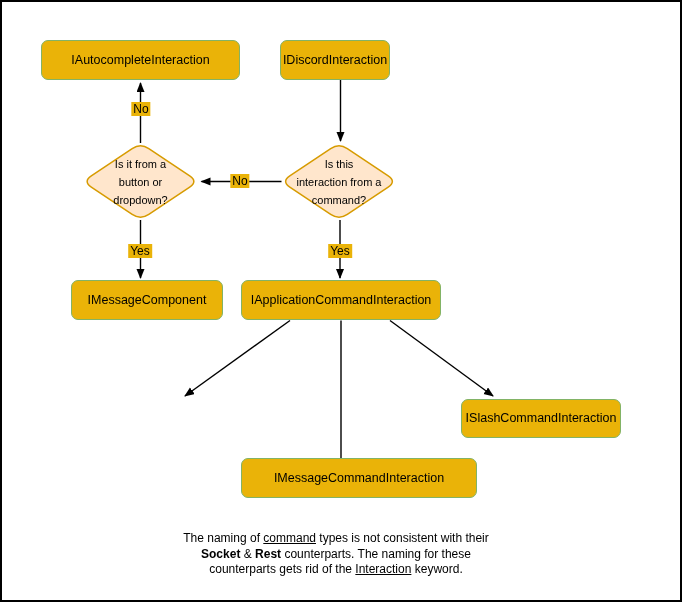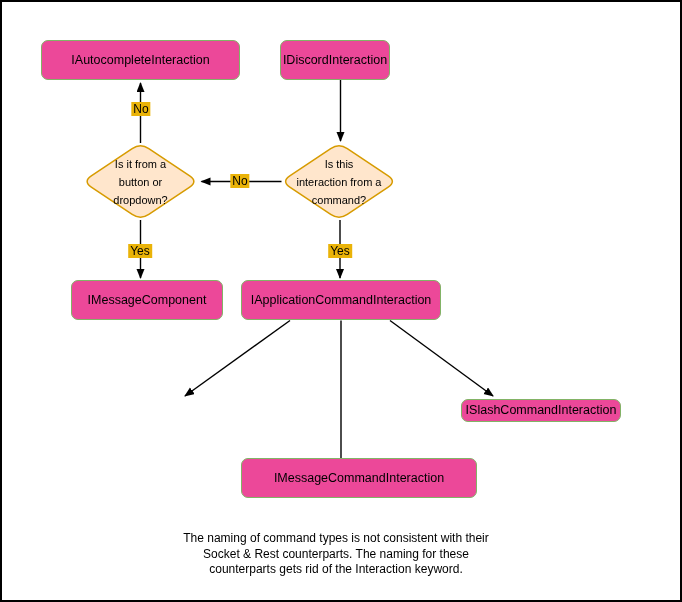--- a/index.html
+++ b/index.html
@@ -14,21 +14,21 @@
     color: #000000;
     overflow: hidden;
   }
   .edges {
     position: absolute;
     left: -2px; top: -2px; 
   }
   .node {
     position: absolute;
     box-sizing: border-box;
-    background: #ec4899;
+    background: #eab308;
     border: 1.5px solid #82b366;
     border-radius: 7px;
     display: flex;
     align-items: center;
     justify-content: center;
     text-align: center;
     font-size: 12.5px;
     line-height: 15px;
     padding: 0 4px;
   }
@@ -52,22 +52,22 @@
   }
   .note {
     position: absolute;
     left: 134px;
     top: 529px;
     width: 400px;
     text-align: center;
     font-size: 12px;
     line-height: 15.5px;
   }
-  .u { }
-  .b { font-weight: normal; }
+  .u { text-decoration: underline; }
+  .b { font-weight: bold; }
 </style>
 </head>
 <body>
 
 <div class="canvas">
 
   <svg class="edges" width="682" height="602" viewBox="0 0 682 602">
     <defs>
       <marker id="arrowhead" markerWidth="12" markerHeight="10" refX="9" refY="4" orient="auto" markerUnits="userSpaceOnUse">
         <path d="M0,0 L10,4 L0,8 Z" fill="#000000"></path>
@@ -89,21 +89,21 @@
 
   <div class="node" style="left:39px; top:38px; width:199px; height:40px;">IAutocompleteInteraction</div>
 
   <div class="node" style="left:278px; top:38px; width:110px; height:40px;">IDiscordInteraction</div>
 
   <div class="node" style="left:69px; top:278px; width:152px; height:40px;">IMessageComponent</div>
 
   <div class="node" style="left:239px; top:278px; width:200px; height:40px;text-align:center;">IApplicationCommandInteraction</div>
 
 
-  <div class="node" style="left:459px; top:397px; width:160px; height:23px;text-align:center;">ISlashCommandInteraction</div>
+  <div class="node" style="left:459px; top:397px; width:160px; height:39px;text-align:center;">ISlashCommandInteraction</div>
 
   <div class="node" style="left:239px; top:456px; width:236px; height:40px;">IMessageCommandInteraction</div>
 
   <div class="dlabel" style="left:138.5px; top:179.5px;">Is it from a
 button or
 dropdown?</div>
 
   <div class="dlabel" style="left:337px; top:179.5px;">Is this
 interaction from a
 command?</div>

